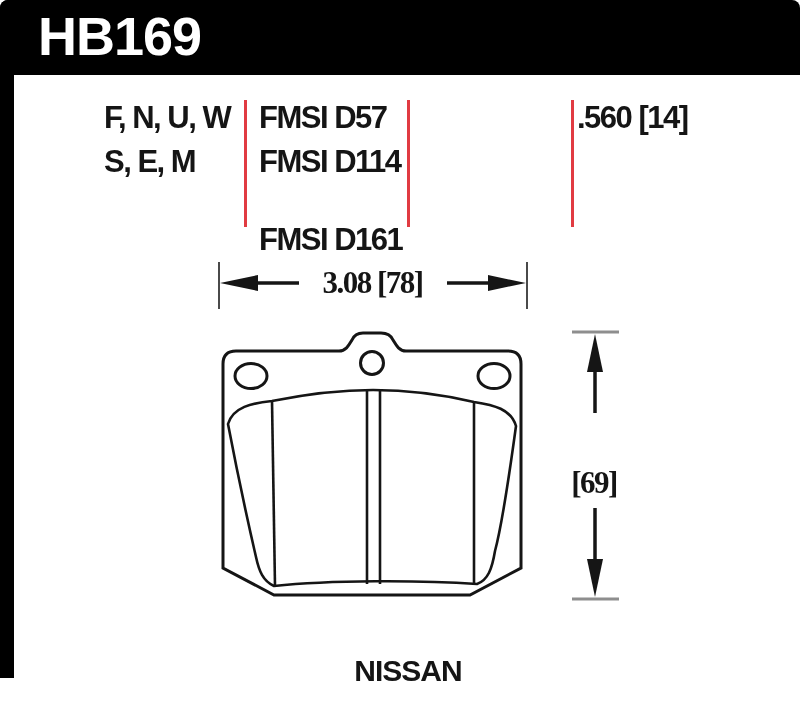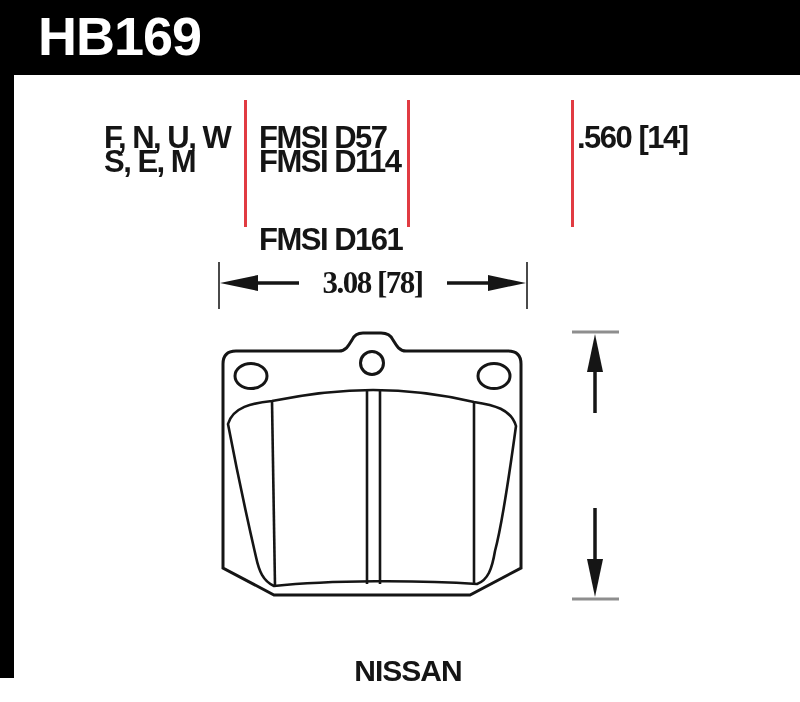--- a/index.html
+++ b/index.html
@@ -2,33 +2,33 @@
 <html style="--header-bg: #000000; --header-text: #ffffff; --divider-red: #e13b42; --ink: #151515; --tick-gray: #8e8e8e;"><head>
 <meta charset="utf-8">
 <style>
   :root{
     --header-bg:#000000; --header-text:#ffffff;
     --divider-red:#e13b42; --ink:#151515; --tick-gray:#8e8e8e;
   }
   html,body{margin:0;padding:0;background:#ffffff;}
   .page{
     position:relative; width:800px; height:702px; background:#ffffff;
-    font-family:"Liberation Sans", sans-serif; overflow:hidden; color:var(--ink);
+    font-family:"Liberation Sans", sans-serif; overflow:hidden; color:var(--ink);border-radius:8px;
   }
   .left-strip{position:absolute; left:0; top:0; width:14px; height:678px; background:var(--header-bg);}
   .header{position:absolute; left:0; top:0; width:800px; height:75px; background:var(--header-bg);}
   .part-number{
     position:absolute; left:38px; top:0; height:75px; line-height:73px;
     font-size:54px; font-weight:bold; color:var(--header-text); letter-spacing:-1px;
   }
   .spec-text{
     position:absolute; height:36px; line-height:36px; white-space:nowrap;
     font-size:31px; font-weight:bold; letter-spacing:-1.5px; color:var(--ink);
   }
-  .row1{top:120px;} .row2{top:144px;} .row3{top:187px;margin-top:35px;}
+  .row1{top:100px;} .row2{top:144px;} .row3{top:187px;margin-top:35px;}
   .compounds{left:104px;}
   .fmsi{left:259px;}
   .thickness{left:577px;}
   .redline{position:absolute; top:100px; width:3px; height:127px; background:var(--divider-red);}
   .redline.r1{left:244px;} .redline.r2{left:407px;} .redline.r3{left:571px;}
   .drawing-svg{position:absolute; left:0; top:248px;}
   .dim-label{
     position:absolute; font-size:31px; font-weight:bold; letter-spacing:-1.5px;
     height:36px; line-height:36px; text-align:center; white-space:nowrap; color:var(--ink);font-family:Liberation Serif, serif;
   }
@@ -91,16 +91,17 @@
 
       <path d="M228,424 C233,407 252,403 272,401 C307,394 340,390 373,390 C406,390 440,394 474,402 C494,405 511,409 516,426 C510,470 502,525 495,551 C492,569 488,580 477,584 C420,580 330,580 274,586 C263,581 259,571 256,557 C247,518 236,466 228,424 Z" stroke-width="2.6"></path>
       <path d="M272,401 L275,586" stroke-width="2.6"></path>
       <path d="M474,402 L474,585" stroke-width="2.6"></path>
       <path d="M367,391 L367,584" stroke-width="2.6"></path>
       <path d="M380,391 L380,584" stroke-width="2.6"></path>
     </g>
   </svg>
 
   <div class="dim-label dim-width">3.08 [78]</div>
+  <div class="dim-label dim-h-mm">[69]</div>
 
   <div class="brand">NISSAN</div>
 
 </div>
 
 </body></html>

